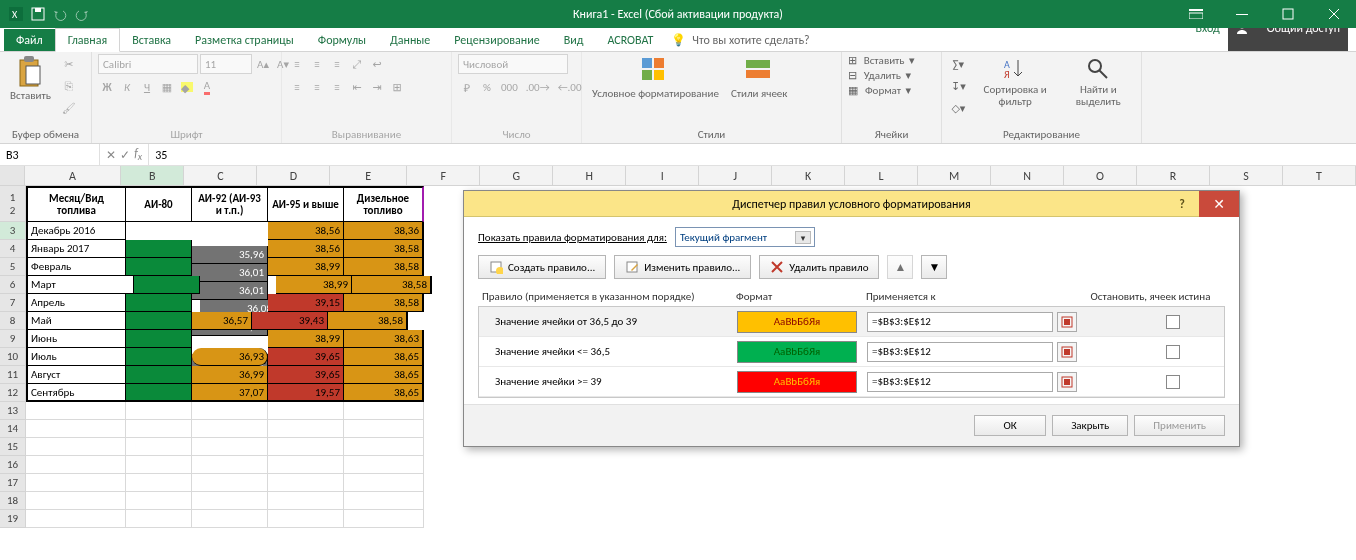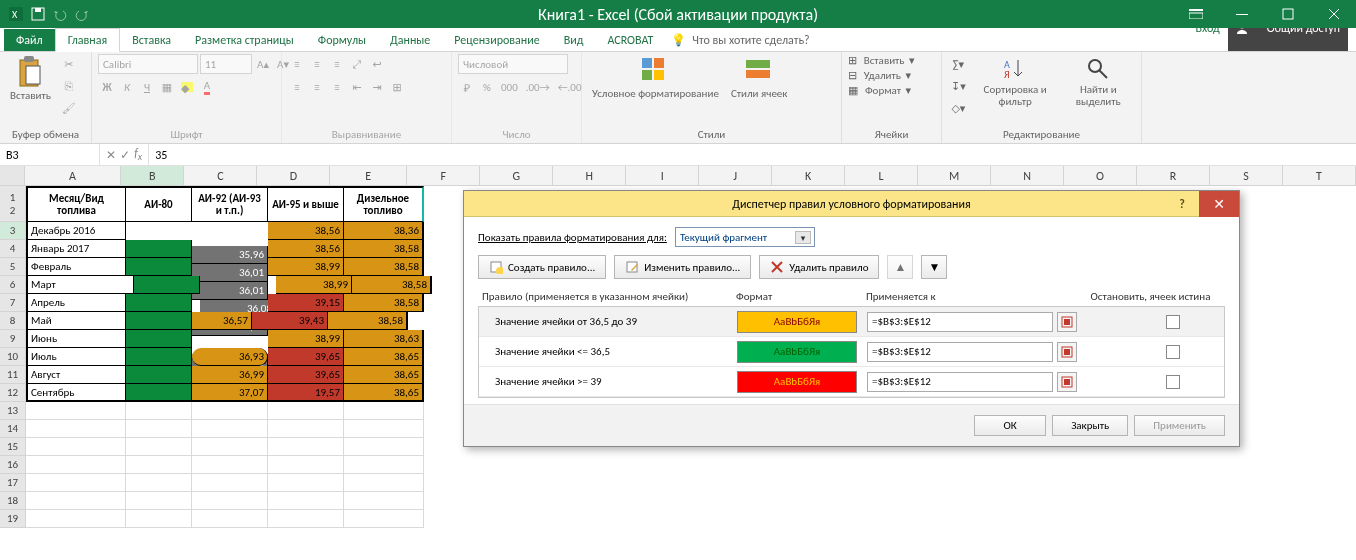--- a/index.html
+++ b/index.html
@@ -2,21 +2,21 @@
 <html><head>
 <meta charset="utf-8">
 <style>
 * { box-sizing: border-box; margin: 0; padding: 0; font-family: "Segoe UI", Calibri, sans-serif; }
 body { background: #fff; width: 1356px; height: 560px; overflow: hidden; font-size: 12px; }
 
 
 .titlebar { height: 28px; background: #157d46; display: flex; align-items: center; position: relative; }
 .tb-left { display:flex; gap:6px; padding-left:8px;}
 .tb-icon { width:16px; height:16px; display:inline-flex; align-items:center; justify-content:center; }
-.tb-title { position:absolute; left:0; right:0; text-align:center; color:#fff; font-size:16px; pointer-events:none; }
+.tb-title { position:absolute; left:0; right:0; text-align:center; color:#fff; font-size:12px; pointer-events:none; }
 .tb-right { position:absolute; right:0; display:flex; gap:2px;}
 .tb-btn { width:44px; height:28px; display:flex; align-items:center; justify-content:center; color:#fff; }
 svg { display:block; }
 
 
 .tabs { height: 24px; background:#fff; border-bottom:1px solid #d4d4d4; display:flex; align-items:flex-end; padding-left:4px; font-size:12px;}
 .tab { padding:4px 12px; cursor:pointer; color:#217346;}
 .tab.file { background:#157d46; color:#fff;}
 .tab.active { border:1px solid #d4d4d4; border-bottom:1px solid #fff; margin-bottom:-1px; background:#fff; color:#217346; font-weight:400;}
 .tabs-right { margin-left:auto; display:flex; align-items:center; gap:8px; padding-right:8px;}
@@ -382,21 +382,21 @@
     <div class="rownum">18</div>
     <div class="rownum">19</div>
   </div>
   <div class="cells">
 
     <div class="row datahdr tbl-borders">
       <div class="cell hdr-cell" style="width:100px;border-left:2px solid #000;">Месяц/Вид топлива</div>
       <div class="cell hdr-cell" style="width:66px;">АИ-80</div>
       <div class="cell hdr-cell" style="width:76px;">АИ-92 (АИ-93 и т.п.)</div>
       <div class="cell hdr-cell" style="width:76px;">АИ-95 и выше</div>
-      <div class="cell hdr-cell" style="width:80px;border-right:2px solid #14b8a6;">Дизельное топливо</div>
+      <div class="cell hdr-cell" style="width:80px;border-right:2px solid #a21caf;">Дизельное топливо</div>
     </div>
     <div id="data-rows">
         <div class="row tbl-borders data-row">
           <div class="cell first" style="width:100px;border-left:2px solid #000;">Декабрь 2016</div>
           <div class="cell right g-green selected-cell" style="width:66px;">35,00</div>
           <div class="cell right g-green" style="width:76px;">35,96</div>
           <div class="cell right g-orange" style="width:76px;">38,56</div>
           <div class="cell right g-orange" style="width:80px;border-right:2px solid #000;">38,36</div>
         </div>
         <div class="row tbl-borders data-row">
@@ -547,21 +547,21 @@
       <div class="dlg-btn">
         <svg class="ic" width="14" height="14">
             <path d="M2 2l10 10M12 2L2 12" stroke="#c0392b" stroke-width="2"></path>
           </svg>
         <span>Удалить правило</span>
       </div>
       <div class="dlg-navbtn disabled-look">▲</div>
       <div class="dlg-navbtn">▼</div>
     </div>
     <div class="rules-hdr">
-      <div class="rh-rule">Правило (применяется в указанном ячейки)</div>
+      <div class="rh-rule">Правило (применяется в указанном порядке)</div>
       <div class="rh-fmt">Формат</div>
       <div class="rh-apply">Применяется к</div>
       <div class="rh-stop">Остановить, ячеек истина</div>
     </div>
     <div class="rules-list" id="rules-list">
         <div class="rule-row sel">
           <div class="rr-rule">Значение ячейки от 36,5 до 39</div>
           <div class="rr-fmt fmt-orange">АаВbБбЯя</div>
           <div class="rr-apply">=$B$3:$E$12</div>
           <div class="rr-refbtn">

